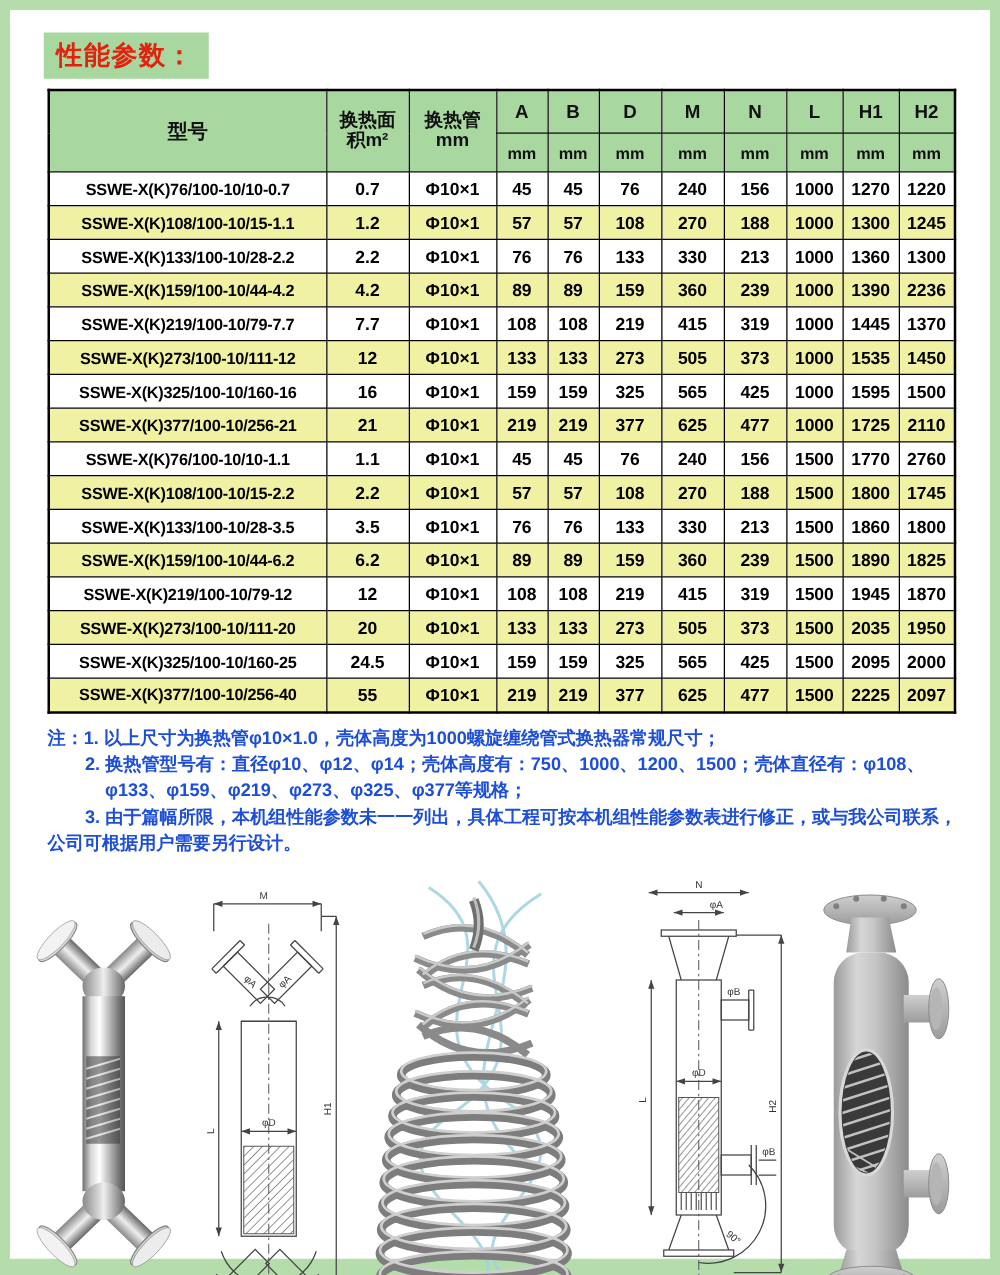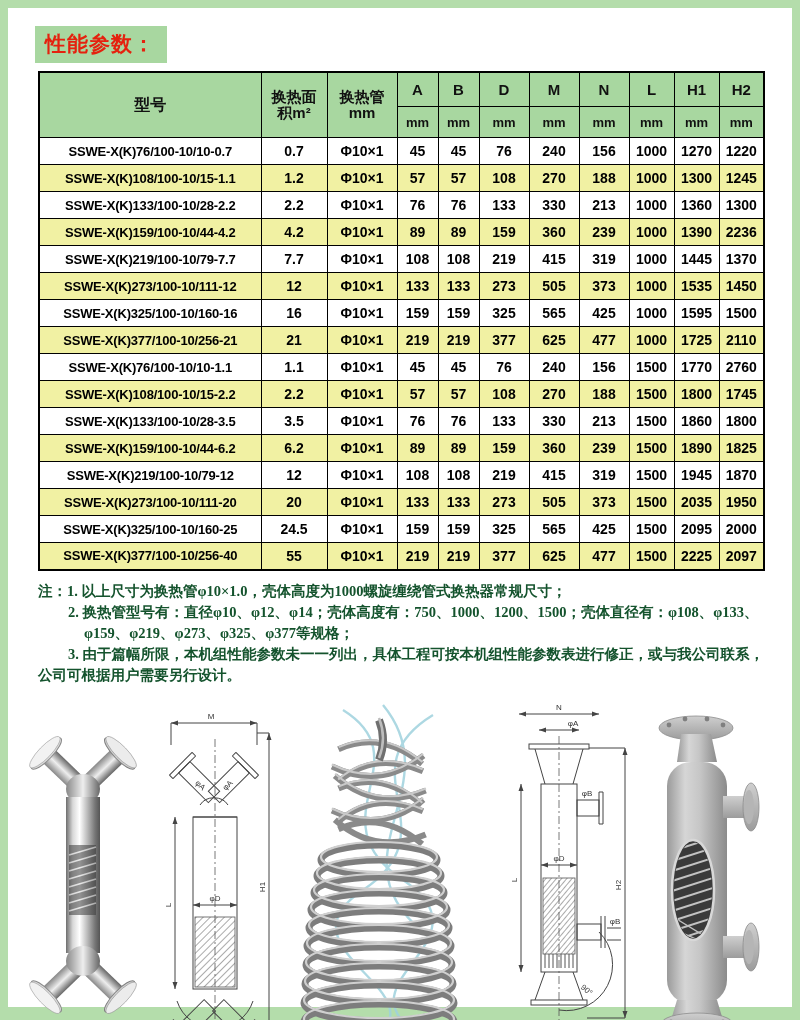--- a/index.html
+++ b/index.html
@@ -15,21 +15,21 @@
              padding:0;overflow:hidden;white-space:nowrap;}
   table.spec thead th{background:#a8d7a0;font-weight:bold;color:#111;}
   th.model-h{font-size:16px;}
   th.wrap2{white-space:normal;font-size:15px;line-height:16px;}
   th.dim{font-size:15px;height:33px;}
   th.unit{font-size:13px;height:30px;}
   tbody tr{height:27px;}
   tbody td{font-size:14px;font-weight:600;color:#000;}
   tbody td.model{font-size:13px;letter-spacing:-0.2px;}
   tbody tr.alt td{background:#f1f1a3;}
-  .notes{margin:10px 0 0 30px;width:740px;color:#14532d;font-size:14.5px;font-weight:600;line-height:21px;font-family:Liberation Serif, serif;}
+  .notes{margin:10px 0 0 30px;width:740px;color:#1d4ed8;font-size:14.5px;font-weight:600;line-height:21px;}
   .notes p{margin:0;}
   .notes .n2{padding-left:46px;text-indent:-16px;}
   .notes .n3{text-indent:30px;}
   .figures{display:flex;justify-content:center;align-items:flex-end;gap:6px;margin-top:14px;}
   .fig{flex:0 0 auto;}
   svg text{font-family:"Liberation Sans","DejaVu Sans",sans-serif;}
   .dl{stroke:#444;stroke-width:1;fill:none;}
   .cl{stroke:#555;stroke-width:0.8;stroke-dasharray:8 3 2 3;fill:none;}
   .dt{fill:#333;font-size:8px;}
 </style>

